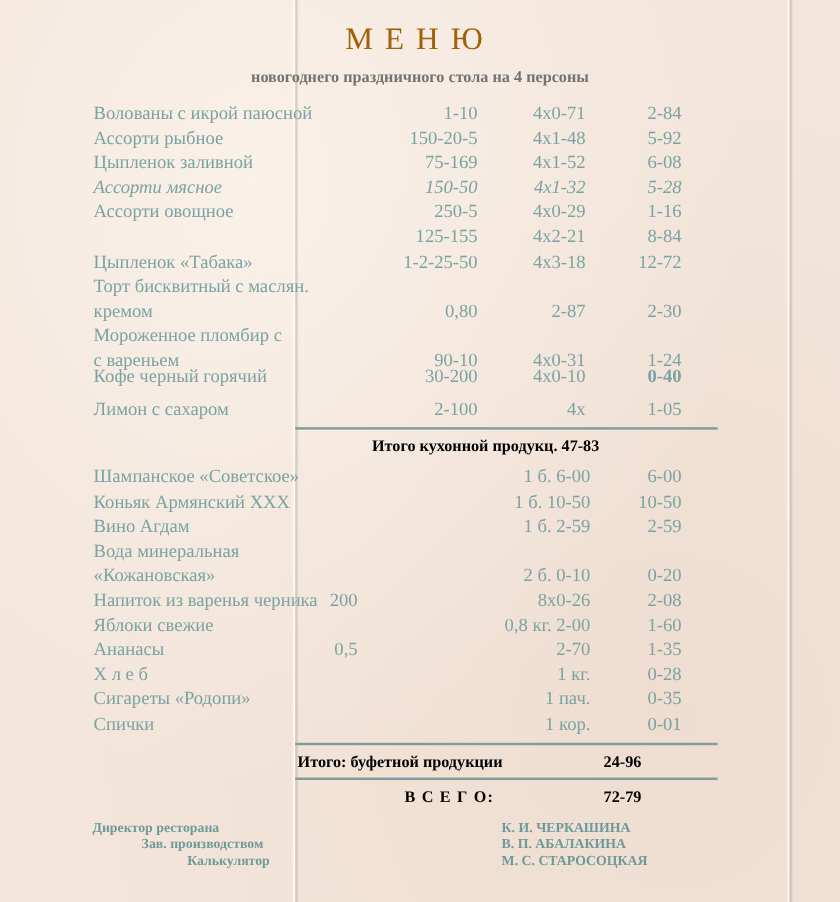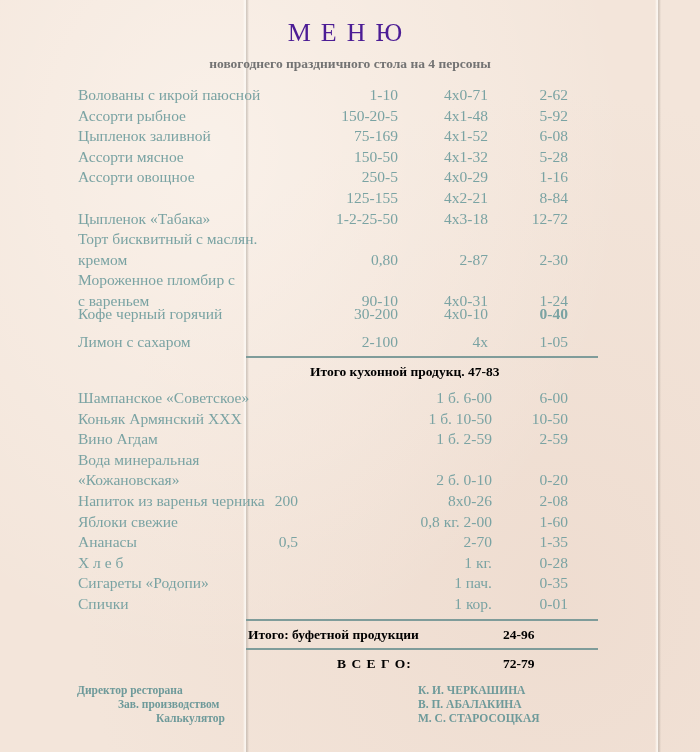--- a/index.html
+++ b/index.html
@@ -19,21 +19,21 @@
   }
   .fold {
     position: absolute; top: 0; bottom: 0; width: 6px;
     background: linear-gradient(90deg, rgba(200,180,165,0.0), rgba(255,252,248,0.9) 40%, rgba(160,150,140,0.45) 60%, rgba(200,180,165,0));
   }
   .fold.left { left: 243px; }
   .fold.right { left: 655px; }
   .title {
     position: absolute; left: 0; width: 700px; top: 18px;
     text-align: center; font-size: 26px; letter-spacing: 10px;
-    color: #4c1d95; font-family: "Liberation Serif", serif;
+    color: #a16207; font-family: "Liberation Serif", serif;
   }
   .subtitle {
     position: absolute; left: 0; width: 700px; top: 56px;
     text-align: center; font-size: 13.5px; font-weight: bold;
     color: #737373; font-family: "Liberation Serif", serif;
   }
   .row {
     position: absolute; left: 78px; width: 520px; height: 20px;
     font-size: 15.5px; font-family: "Liberation Serif", serif;
     color: #7aa3a3; white-space: nowrap;
@@ -63,35 +63,35 @@
 <div class="fold right"></div>
 
 <div class="title">МЕНЮ</div>
 <div class="subtitle">новогоднего праздничного стола на 4 персоны</div>
 
 <div id="kitchen">
     <div class="row" style="top: 86px;">
       <span class="c-name">Волованы с икрой паюсной</span>
       <span class="c-a" style="right: 200px;">1-10</span>
       <span class="c-b" style="right: 110px;">4x0-71</span>
-      <span class="c-c" style="right: 30px;">2-62</span>
+      <span class="c-c" style="right: 30px;">2-84</span>
     </div>
     <div class="row" style="top: 106.6px;">
       <span class="c-name">Ассорти рыбное</span>
       <span class="c-a" style="right: 200px;">150-20-5</span>
       <span class="c-b" style="right: 110px;">4x1-48</span>
       <span class="c-c" style="right: 30px;">5-92</span>
     </div>
     <div class="row" style="top: 127.2px;">
       <span class="c-name">Цыпленок заливной</span>
       <span class="c-a" style="right: 200px;">75-169</span>
       <span class="c-b" style="right: 110px;">4x1-52</span>
       <span class="c-c" style="right: 30px;">6-08</span>
     </div>
-    <div class="row" style="top: 147.8px;">
+    <div class="row" style="top: 147.8px; font-style: italic;">
       <span class="c-name">Ассорти мясное</span>
       <span class="c-a" style="right: 200px;">150-50</span>
       <span class="c-b" style="right: 110px;">4x1-32</span>
       <span class="c-c" style="right: 30px; padding-left: 12px;">5-28</span>
     </div>
     <div class="row" style="top: 168.4px;">
       <span class="c-name">Ассорти овощное</span>
       <span class="c-a" style="right: 200px;">250-5</span>
       <span class="c-b" style="right: 110px;">4x0-29</span>
       <span class="c-c" style="right: 30px;">1-16</span>

